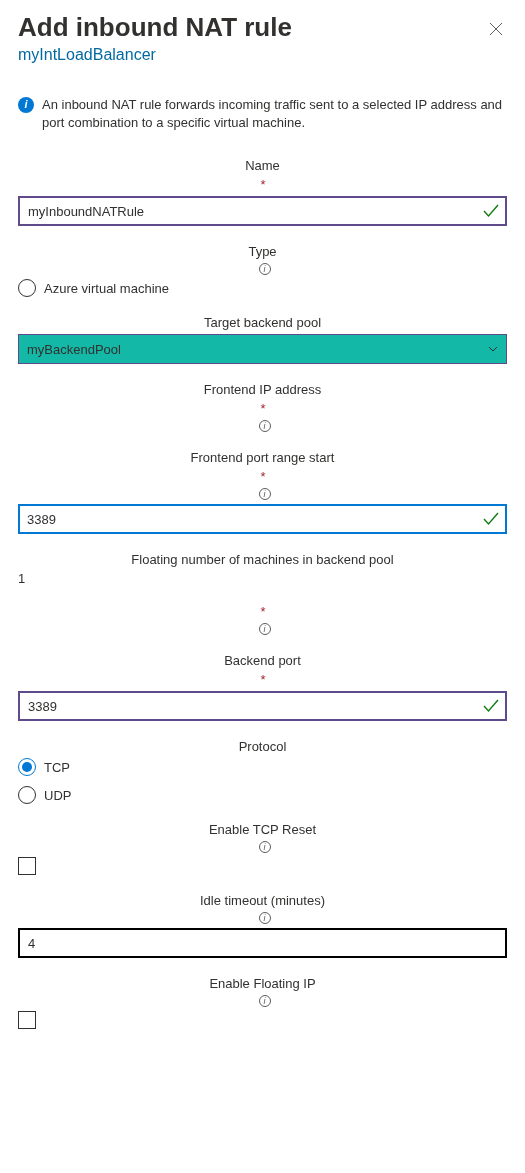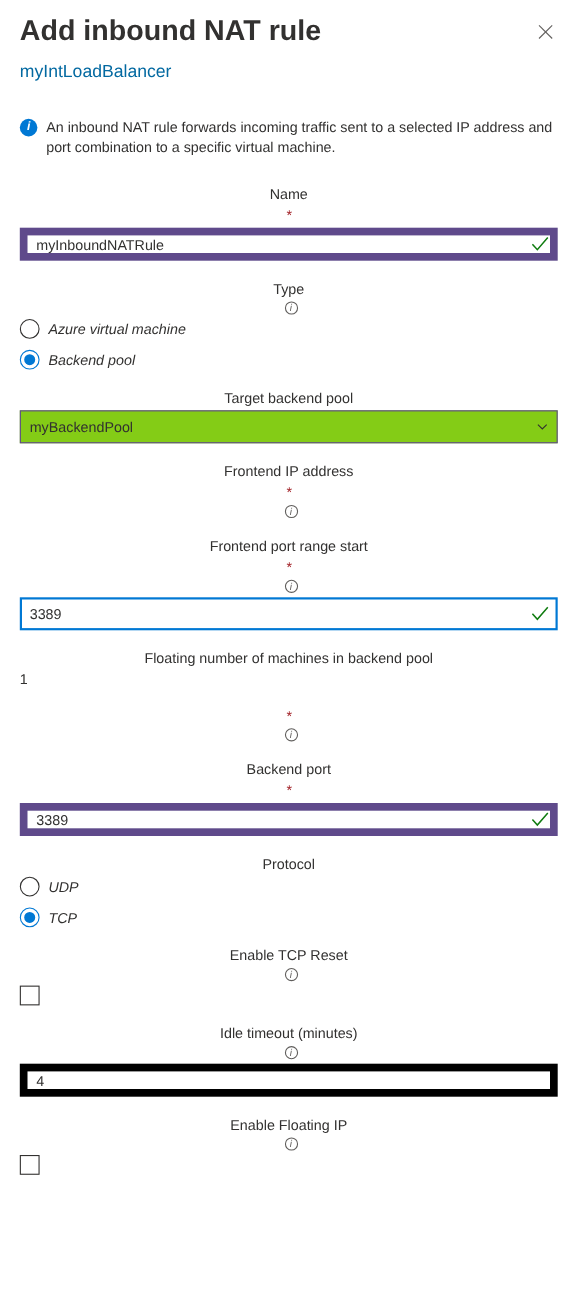--- a/index.html
+++ b/index.html
@@ -12,21 +12,21 @@
       font-size: 13px;
       color: #323130;
       background: #fff;
       width: 525px;
       padding: 12px 18px;
     }
     .header {
       display: flex;
       justify-content: space-between;
       align-items: flex-start;
-      margin-bottom: 12px;
+      margin-bottom: 2px;
     }
     .title {
       font-size: 26px;
       font-weight: 600;
       color: #323130;
       line-height: 1.2;
     }
     .subtitle {
       font-size: 16px;
       color: #0369a1;
@@ -102,21 +102,21 @@
     }
     .input-wrapper {
       position: relative;
       display: flex;
       align-items: center;
     }
     input[type="text"] {
       width: 100%;
       height: 30px;
       padding: 0 30px 0 8px;
-      border: 7px solid #000000;
+      border: 2px solid #000000;
       font-size: 13px;
       color: #323130;
       outline: none;
       font-family: inherit;
     }
     input[type="text"].validated {
       border-color: #5f4a8b;
     }
     input[type="text"].focused {
       border: 2px solid #0078d4;
@@ -139,21 +139,21 @@
     .select-wrapper {
       position: relative;
     }
     .select {
       width: 100%;
       height: 30px;
       padding: 0 30px 0 8px;
       border: 1px solid #5f4a8b;
       font-size: 13px;
       color: #323130;
-      background: #84cc16;
+      background: #14b8a6;
       display: flex;
       align-items: center;
       cursor: pointer;
     }
     .chevron-icon {
       position: absolute;
       right: 8px;
       top: 50%;
       transform: translateY(-50%);
       pointer-events: none;
@@ -190,21 +190,20 @@
     }
     .radio-dot {
       width: 10px;
       height: 10px;
       background: #0078d4;
       border-radius: 50%;
     }
     .radio-label {
       font-size: 13px;
       color: #323130;
-      font-style: italic;
     }
     .static-value {
       font-size: 13px;
       color: #323130;
       margin-top: 4px;
     }
     .checkbox {
       width: 18px;
       height: 18px;
       border: 1px solid #323130;
@@ -251,26 +250,20 @@
 
 <div class="form-group">
   <div class="label-row">
     <span>Type</span>
     <span class="help-icon">i</span>
   </div>
   <div class="radio-group">
     <div class="radio-item">
       <span class="radio-circle"></span>
       <span class="radio-label">Azure virtual machine</span>
-    </div>
-    <div class="radio-item">
-      <span class="radio-circle selected">
-          <span class="radio-dot"></span>
-        </span>
-      <span class="radio-label">Backend pool</span>
     </div>
   </div>
 </div>
 
 <div class="form-group">
   <div class="label-row">
     <span>Target backend pool</span>
   </div>
   <div class="select-wrapper">
     <div class="select">
@@ -336,29 +329,29 @@
     </span>
   </div>
 </div>
 
 <div class="form-group">
   <div class="label-row">
     <span>Protocol</span>
   </div>
   <div class="radio-group">
     <div class="radio-item">
-      <span class="radio-circle"></span>
-      <span class="radio-label">UDP</span>
-    </div>
-    <div class="radio-item">
       <span class="radio-circle selected">
           <span class="radio-dot"></span>
         </span>
       <span class="radio-label">TCP</span>
     </div>
+    <div class="radio-item">
+      <span class="radio-circle"></span>
+      <span class="radio-label">UDP</span>
+    </div>
   </div>
 </div>
 
 <div class="form-group">
   <div class="label-row">
     <span>Enable TCP Reset</span>
     <span class="help-icon">i</span>
   </div>
   <div class="checkbox"></div>
 </div>

